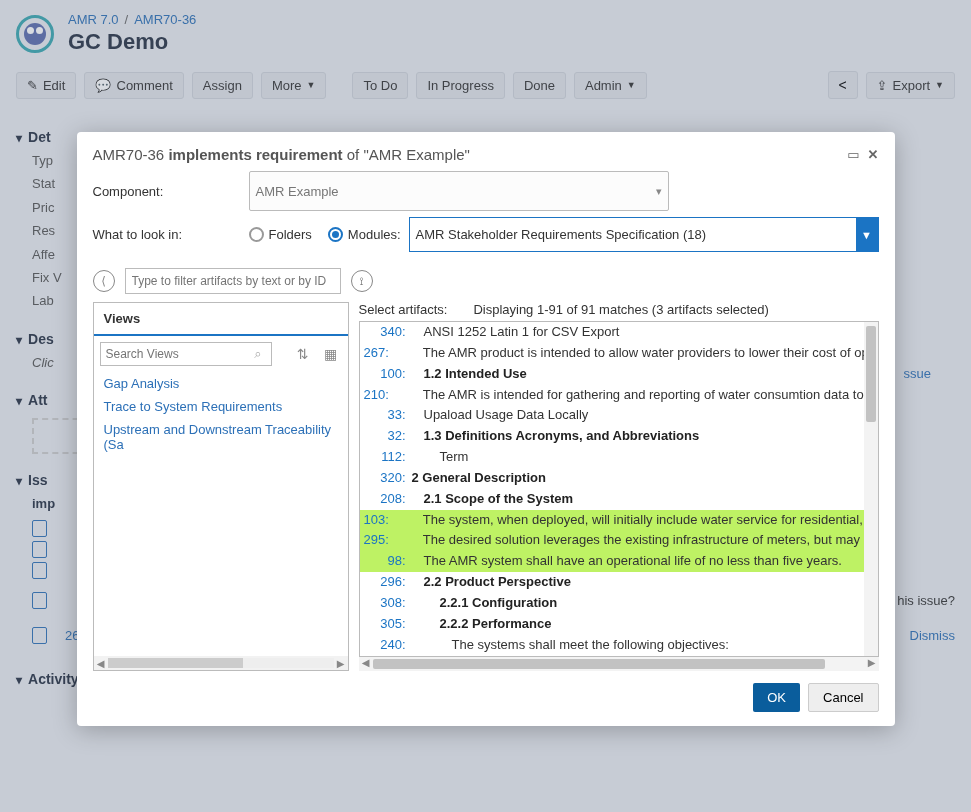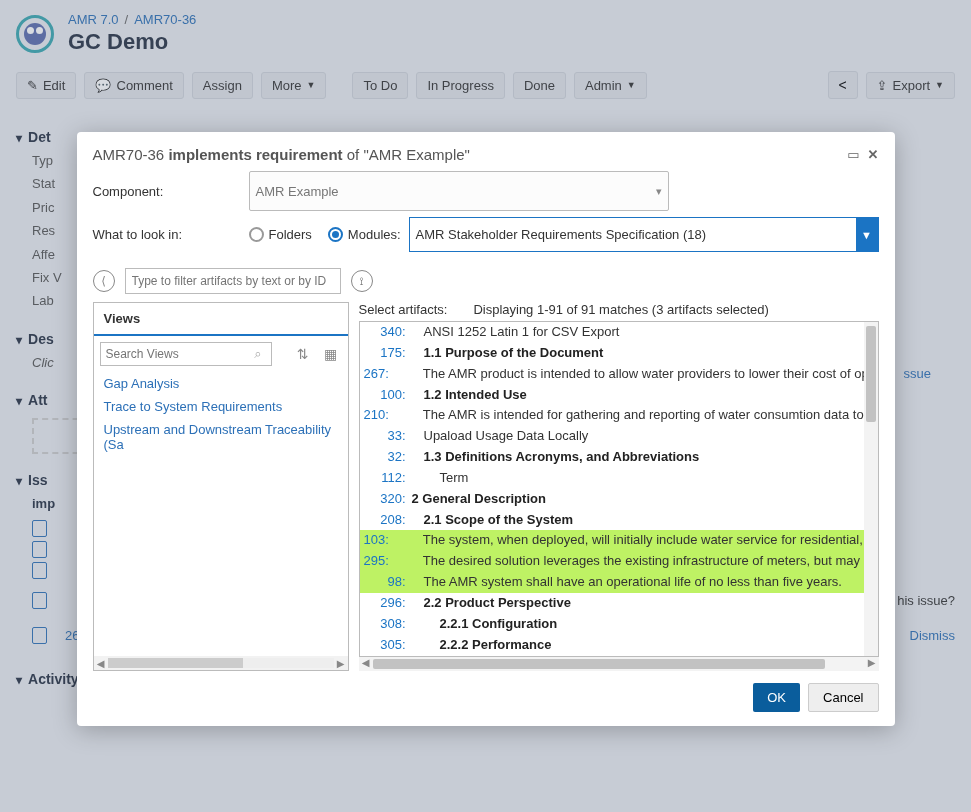--- a/index.html
+++ b/index.html
@@ -296,24 +296,20 @@
           <span>Select artifacts:</span>
           <span>Displaying 1-91 of 91 matches (3 artifacts selected)</span>
         </div>
         <div class="art-list">
           <div class="art-content" id="art-content">
               <div class="art-row">
                 <span class="aid">340:</span>
                 <span class="indent1">ANSI 1252 Latin 1 for CSV Export</span>
               </div>
               <div class="art-row">
-                <span class="aid">175:</span>
-                <span class="b indent1">1.1 Purpose of the Document</span>
-              </div>
-              <div class="art-row">
                 <span class="aid">267:</span>
                 <span class="indent2">The AMR product is intended to allow water providers to lower their cost of operation b</span>
               </div>
               <div class="art-row">
                 <span class="aid">100:</span>
                 <span class="b indent1">1.2 Intended Use</span>
               </div>
               <div class="art-row">
                 <span class="aid">210:</span>
                 <span class="indent2">The AMR is intended for gathering and reporting of water consumtion data to facilitate</span>

